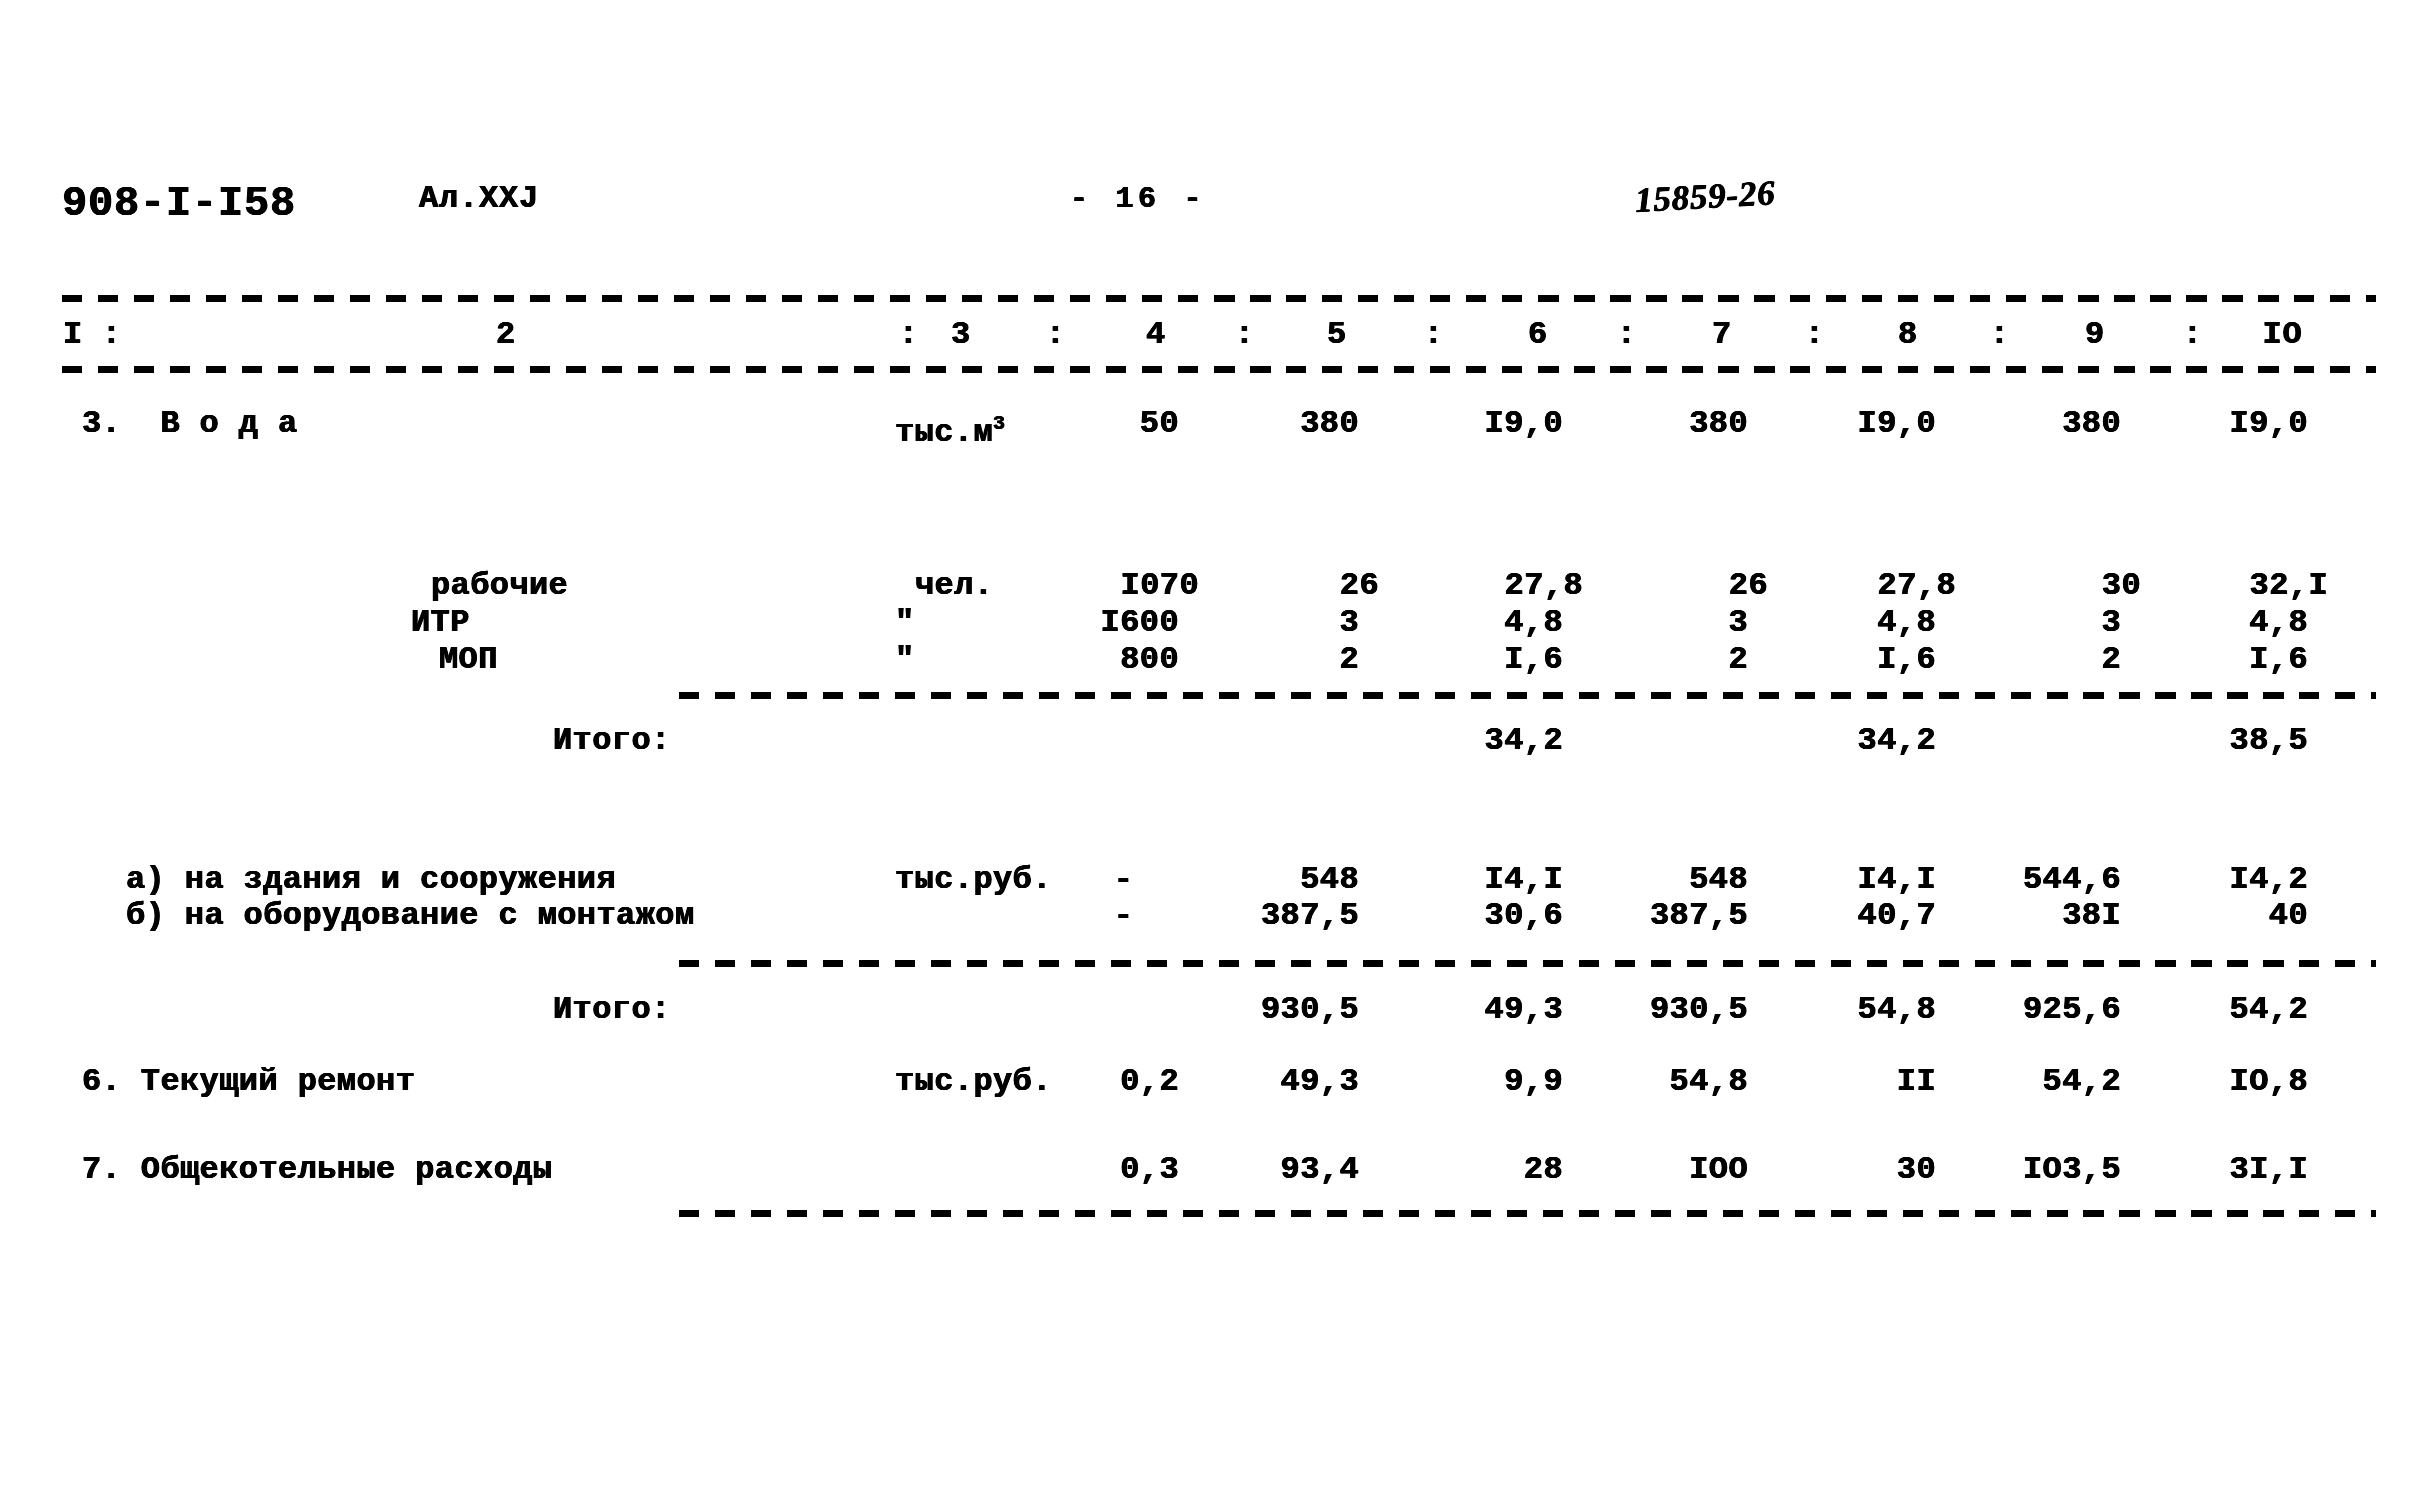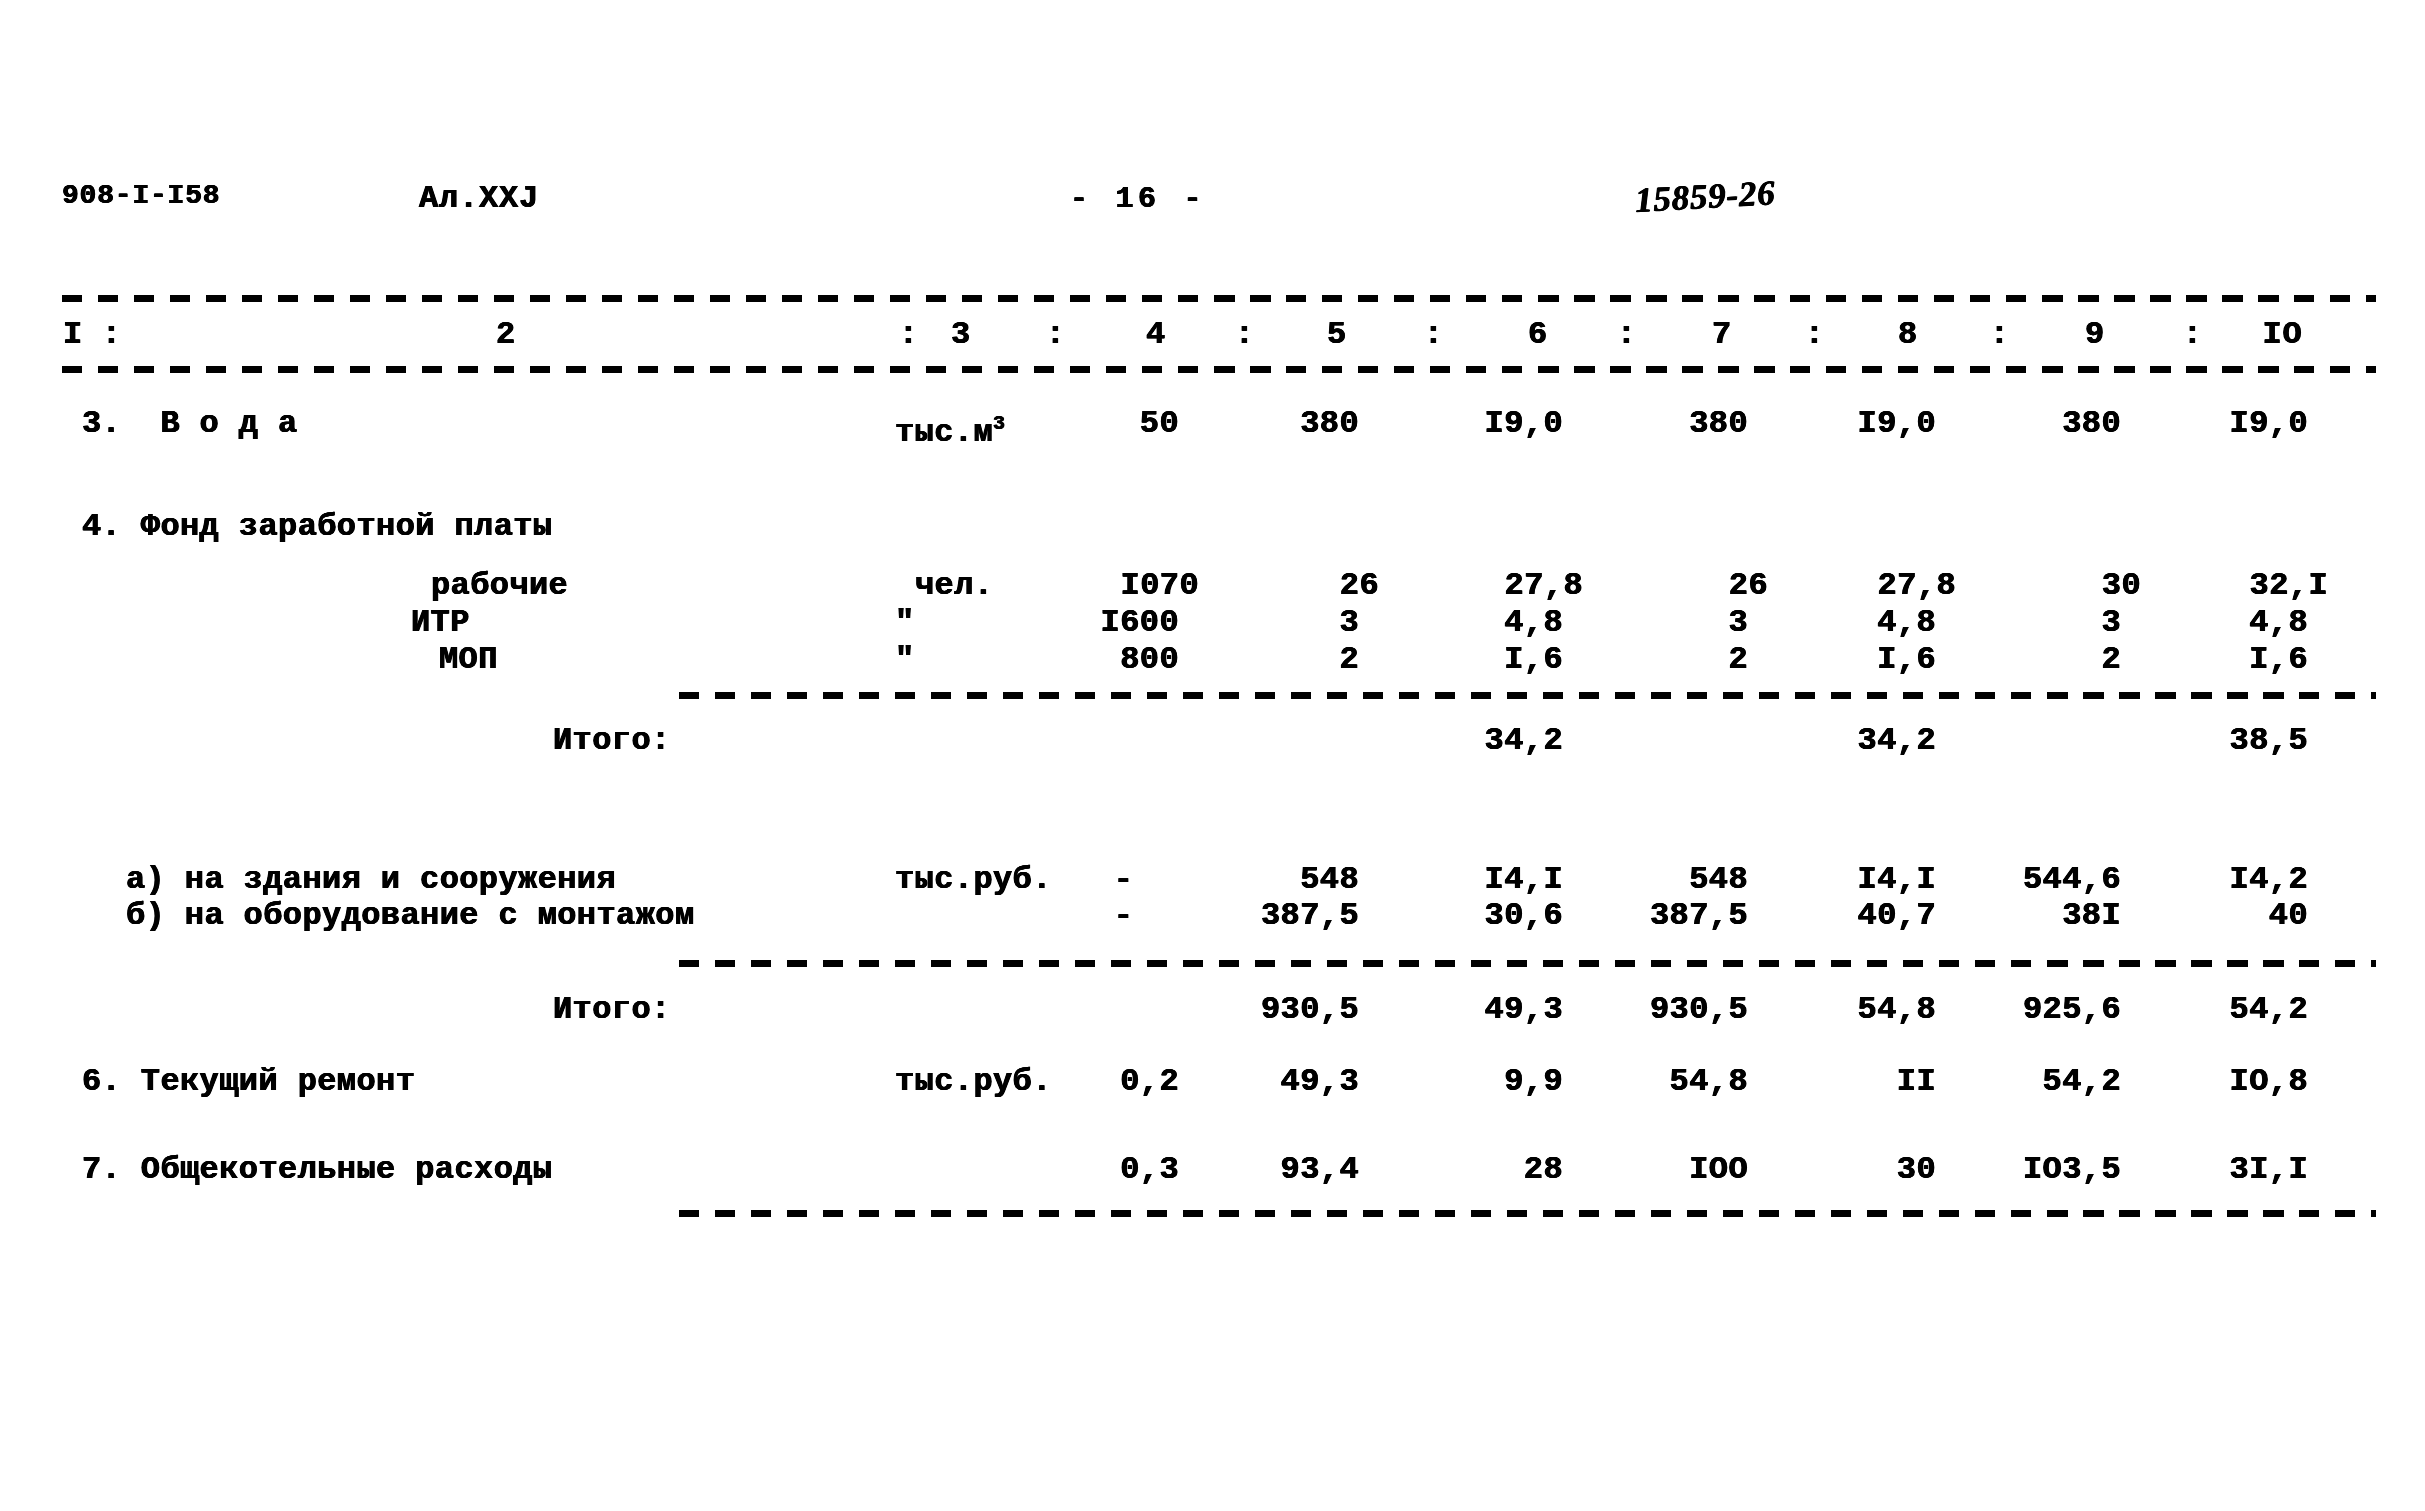--- a/index.html
+++ b/index.html
@@ -27,21 +27,21 @@
   .doc-header {
     position: absolute;
     left: 0; right: 0;
     top: 180px;
     height: 47px;
   }
   .doc-code {
     position: absolute;
     left: 62px;
     top: 0;
-    font-size: 28px;
+    font-size: 42px;
     font-weight: bold;
     letter-spacing: 0.8px;
   }
   .album-ref {
     position: absolute;
     left: 419px;
     top: 0;
     font-size: 32px;
     font-weight: bold;
     letter-spacing: 0.8px;
@@ -199,21 +199,20 @@
       <span class="cell lbl ink" style="left:895px;"><span>тыс.м</span><span class="sup">3</span></span>
       <span class="cell num ink" style="left:1068px; width:111px;">50</span>
       <span class="cell num ink" style="left:1248px; width:111px;">380</span>
       <span class="cell num ink" style="left:1452px; width:111px;">I9,0</span>
       <span class="cell num ink" style="left:1637px; width:111px;">380</span>
       <span class="cell num ink" style="left:1825px; width:111px;">I9,0</span>
       <span class="cell num ink" style="left:2010px; width:111px;">380</span>
       <span class="cell num ink" style="left:2197px; width:111px;">I9,0</span>
     </div>
 
-    <div class="section-title ink" style="left:82px; top:506px;">4. Фонд заработной платы</div>
 
     <div class="row" style="top:565px;margin-left:20px;">
       <span class="cell lbl ink" style="left:411px;">рабочие</span>
       <span class="cell lbl ink" style="left:895px;">чел.</span>
       <span class="cell num ink" style="left:1068px; width:111px;">I070</span>
       <span class="cell num ink" style="left:1248px; width:111px;">26</span>
       <span class="cell num ink" style="left:1452px; width:111px;">27,8</span>
       <span class="cell num ink" style="left:1637px; width:111px;">26</span>
       <span class="cell num ink" style="left:1825px; width:111px;">27,8</span>
       <span class="cell num ink" style="left:2010px; width:111px;">30</span>

